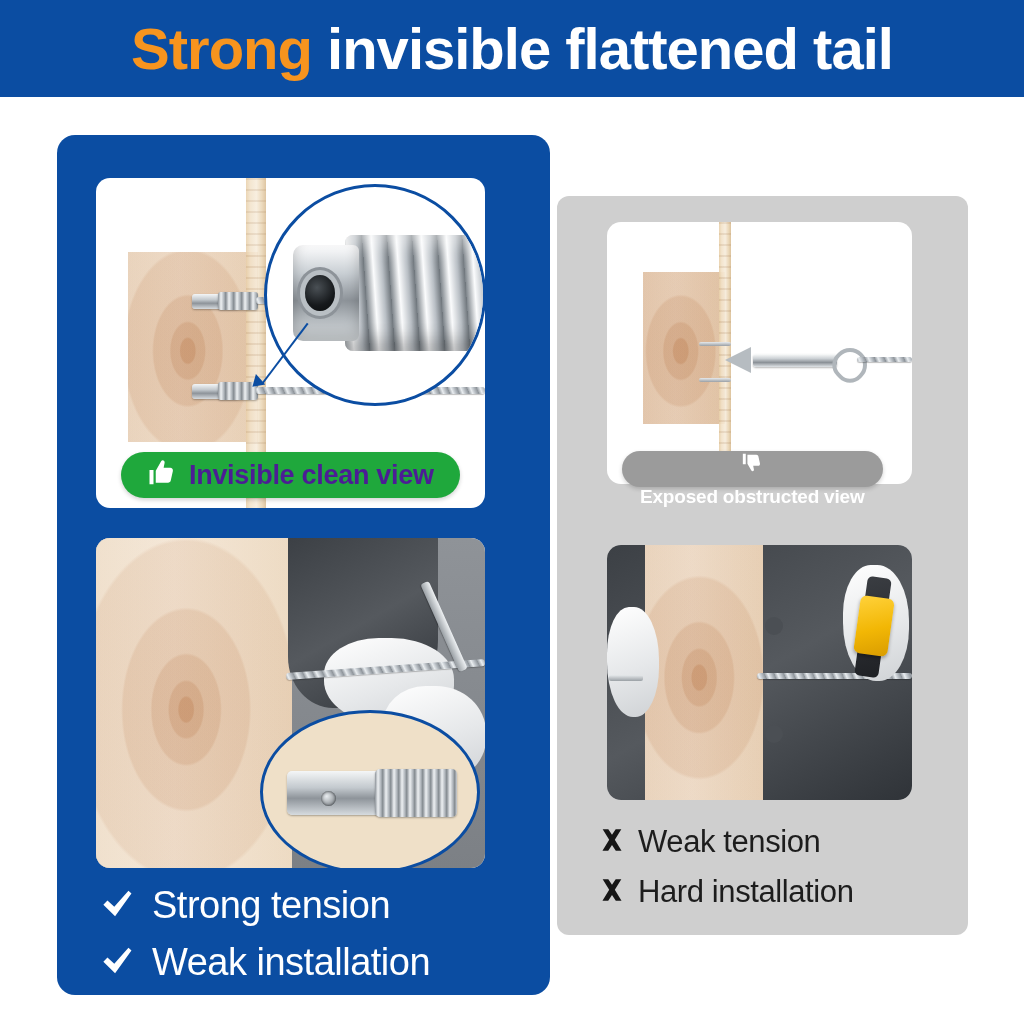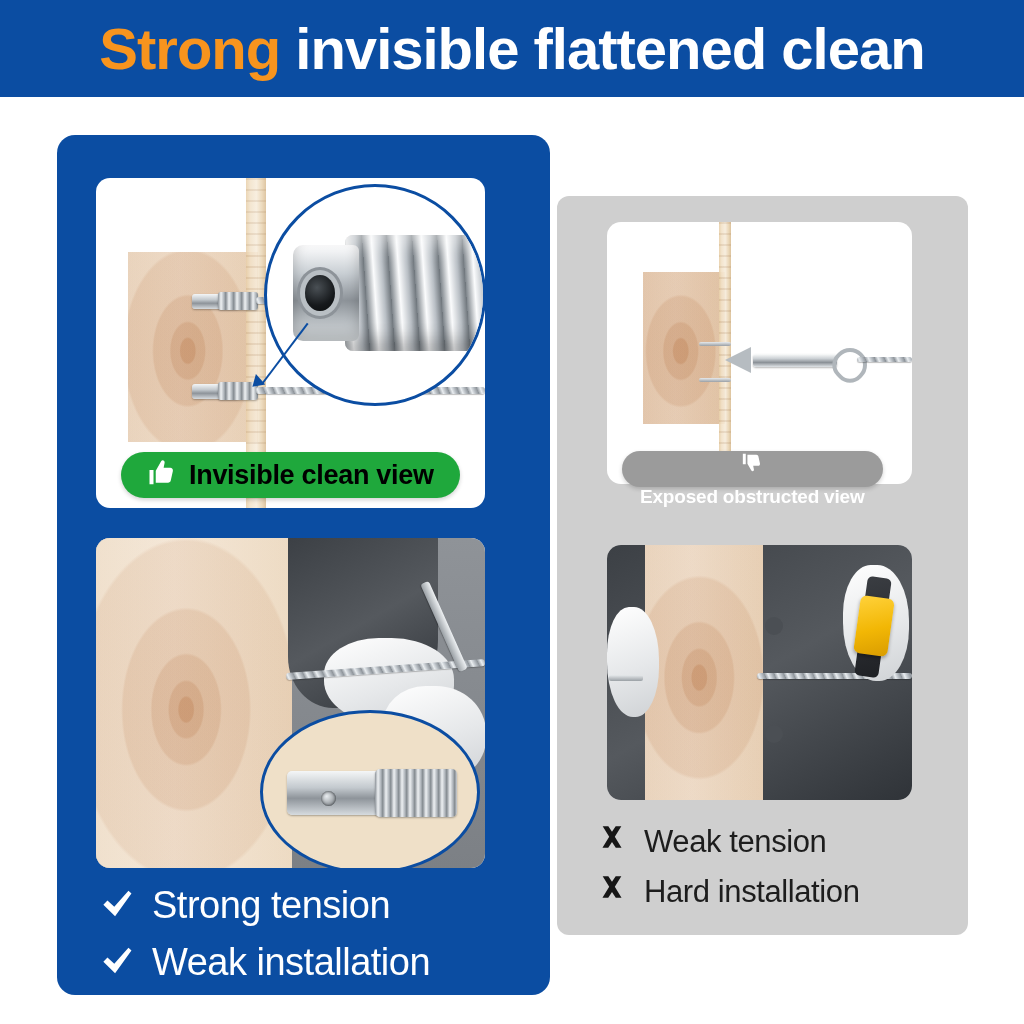--- a/index.html
+++ b/index.html
@@ -178,53 +178,53 @@
     border-radius:999px;padding:0 26px;white-space:nowrap;
   }
   .badge-green{
     left:121px;top:452px;height:46px;background:#1FA83C;
     box-shadow:0 2px 4px rgba(0,0,0,.18);
   }
   .badge-gray{
     left:622px;top:451px;height:36px;background:#9b9b9b;
     box-shadow:0 2px 4px rgba(0,0,0,.18);padding:0 18px;gap:9px;flex-direction:column;
   }
-  .badge-green .badge-label{color:#000000;font-size:27px;font-weight:bold;letter-spacing:-.3px;}
+  .badge-green .badge-label{color:#4c1d95;font-size:27px;font-weight:bold;letter-spacing:-.3px;}
   .badge-gray .badge-label{color:#fff;font-size:19px;font-weight:bold;letter-spacing:-.2px;}
   .thumb-icon{display:block;}
 
   
   .vs-badge{
     position:absolute;left:499px;top:485px;width:84px;height:84px;
     border-radius:50%;background:#F7941E;
     display:flex;align-items:center;justify-content:center;
     color:#ffffff;font-size:42px;font-weight:bold;letter-spacing:-1px;
     box-shadow:0 2px 6px rgba(0,0,0,.22);
   }
 
   
   .pros{position:absolute;left:100px;top:884px;width:380px;}
   .pro-row{display:flex;align-items:center;gap:18px;margin-bottom:14px;}
   .pro-text{color:#ffffff;font-size:38px;letter-spacing:-.5px;}
   .check{display:block;}
 
   .cons{position:absolute;left:598px;top:824px;width:360px;}
-  .con-row{display:flex;gap:18px;margin-bottom:14px;}
+  .con-row{display:flex;align-items:center;gap:12px;margin-bottom:14px;}
   .con-text{color:#1d1d1d;font-size:31px;letter-spacing:-.4px;}
   .xmark{color:#161616;font-size:31px;font-weight:bold;line-height:1;}
 </style>
 </head>
 <body>
 
 <div class="stage">
 
   <div class="header">
     <div class="header-text">
       <span class="hl-orange">Strong</span>
-      <span class="hl-white">invisible flattened clean</span>
+      <span class="hl-white">invisible flattened tail</span>
     </div>
   </div>
 
   <div class="panel-blue"></div>
 
   <div class="card card-tl">
     <div class="scene">
 
       <div class="wood-cap" style="left:18px;top:0px;width:150px;height:78px;"></div>
       <div class="wood-grain-face" style="left:32px;top:74px;width:130px;height:190px;"></div>

